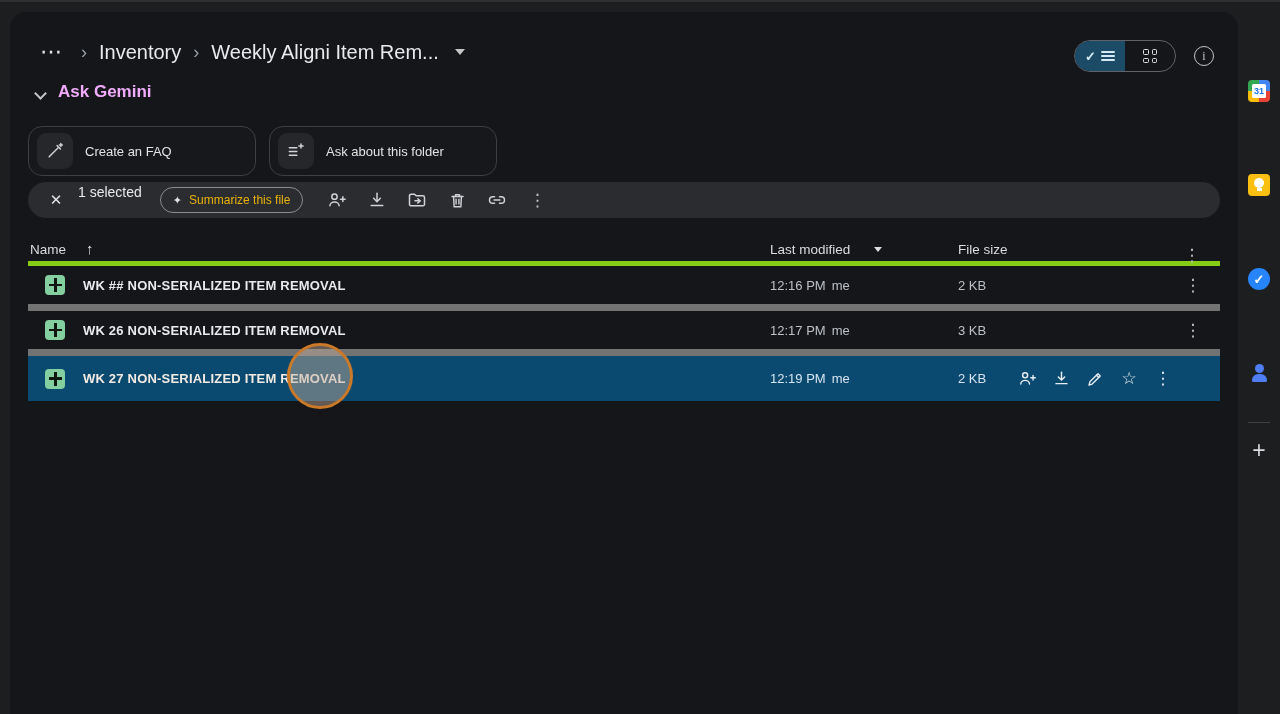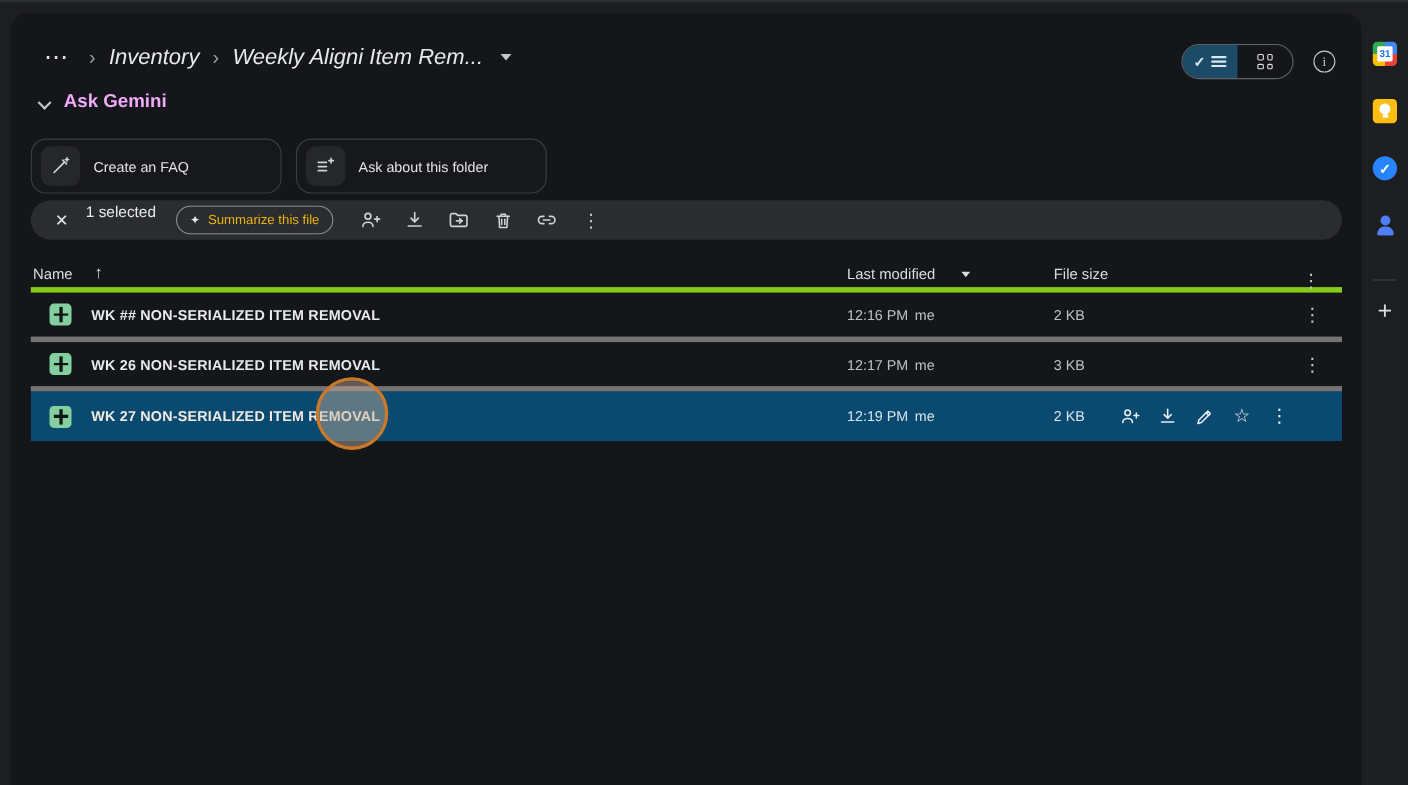--- a/index.html
+++ b/index.html
@@ -15,21 +15,21 @@
   
   .main-panel {
     position:absolute; left:10px; top:12px; width:1228px; height:702px;
     background:#151619; border-radius:16px 16px 0 0;
   }
 
   
   .breadcrumb-row { position:absolute; left:24px; top:18px; height:44px; display:flex; align-items:center; }
   .bc-more { font-size:22px; color:#e3e3e3; letter-spacing:1px; padding:0 6px; cursor:pointer; line-height:20px; }
   .bc-chevron { color:#9aa0a6; font-size:18px; margin:0 12px; }
-  .bc-item { font-size:20px; color:#e8eaed; cursor:pointer;font-style:italic; }
+  .bc-item { font-size:20px; color:#e8eaed; cursor:pointer; }
   .bc-caret { width:0; height:0; border-left:5px solid transparent; border-right:5px solid transparent; border-top:6px solid #c4c7c5; margin-left:16px; cursor:pointer; }
 
   
   .top-controls { position:absolute; right:24px; top:28px; display:flex; align-items:center; gap:18px; }
   .view-toggle { width:102px; height:32px; border:1px solid #5f6368; border-radius:16px; display:flex; overflow:hidden; }
   .seg { flex:1; display:flex; align-items:center; justify-content:center; gap:5px; cursor:pointer; }
   .seg.active { background:#1b4b66; }
   .check-glyph { color:#d7e8f5; font-size:13px; font-weight:bold; }
   .list-glyph { width:14px; height:10px; display:flex; flex-direction:column; justify-content:space-between; }
   .list-glyph span { height:2px; background:#d7e8f5; border-radius:1px; }
@@ -64,21 +64,21 @@
   .table-header { position:absolute; left:18px; top:222px; width:1192px; height:32px; border-bottom:5px solid #84cc16; }
   .th-name { position:absolute; left:2px; top:8px; font-size:13.5px; color:#dadce0; cursor:pointer; }
   .th-sort { position:absolute; left:58px; top:6px; font-size:15px; color:#dadce0; cursor:pointer; }
   .th-modified { position:absolute; left:742px; top:8px; font-size:13.5px; color:#dadce0; cursor:pointer; display:flex; align-items:center; gap:24px; }
   .th-caret { width:0; height:0; border-left:4.5px solid transparent; border-right:4.5px solid transparent; border-top:5.5px solid #dadce0; }
   .th-size { position:absolute; left:930px; top:8px; font-size:13.5px; color:#dadce0; cursor:pointer; }
   .th-more { position:absolute; right:8px; top:7px; }
 
   
   .rows { position:absolute; left:18px; top:254px; width:1192px; }
-  .file-row { position:relative; height:45px; display:flex; align-items:center; border-bottom:5px solid #737373; cursor:pointer; }
+  .file-row { position:relative; height:45px; display:flex; align-items:center; border-bottom:7px solid #737373; cursor:pointer; }
   .file-row.selected { background:#0b4a70; border-bottom:none; }
   .sheets-icon { width:20px; height:20px; background:#84cfa0; border-radius:4px; margin-left:17px; position:relative; flex:none; }
   .sheets-icon::before { content:""; position:absolute; left:9px; top:3px; width:2.5px; height:14px; background:#101711; }
   .sheets-icon::after { content:""; position:absolute; left:4px; top:8.5px; width:12.5px; height:2.5px; background:#101711; }
   .row-name { margin-left:18px; font-size:13px; font-weight:bold; letter-spacing:.2px; color:#e8eaed; }
   .file-row.selected .row-name { color:#f2ebe3; }
   .row-modified { position:absolute; left:742px; font-size:13px; color:#bdc1c6; }
   .row-modified .owner { margin-left:6px; }
   .row-size { position:absolute; left:930px; font-size:13px; color:#bdc1c6; }
   .file-row.selected .row-modified, .file-row.selected .row-size { color:#d6e4f0; }
@@ -87,21 +87,21 @@
   .ra-icon { width:34px; height:30px; display:flex; align-items:center; justify-content:center; cursor:pointer; }
   .star-glyph { font-size:17px; color:#e8eaed; line-height:1; }
   .file-row.selected svg.ic { stroke:#e8eef4; }
   .file-row.selected .vdots { color:#e8eef4; }
 
   
   .click-indicator { position:absolute; left:287px; top:343px; width:66px; height:66px; border-radius:50%; border:3px solid #c97928; background:rgba(198,172,155,0.45); z-index:50; pointer-events:none; }
 
   
   .app-rail { position:absolute; right:0; top:12px; width:42px; height:702px; display:flex; flex-direction:column; align-items:center; padding-top:26px; }
-  .rail-icon { width:22px; height:22px; margin-bottom:30px; cursor:pointer; position:relative; }
+  .rail-icon { width:22px; height:22px; margin-bottom:30px; cursor:pointer; position:relative;margin-top:42px; }
   .cal-icon { background:conic-gradient(#4285f4 0 90deg, #ea4335 90deg 180deg, #fbbc04 180deg 270deg, #34a853 270deg 360deg); border-radius:4px; display:flex; align-items:center; justify-content:center; }
   .cal-inner { width:14px; height:14px; background:#fff; border-radius:1.5px; display:flex; align-items:center; justify-content:center; font-size:9px; font-weight:bold; color:#1a73e8; }
   .keep-icon { background:#fbbf12; border-radius:4px; }
   .keep-icon::before { content:""; position:absolute; left:6px; top:4px; width:10px; height:10px; border-radius:50%; background:#fff; }
   .keep-icon::after { content:""; position:absolute; left:8.5px; top:14px; width:5px; height:3px; background:#fff; }
   .tasks-icon { background:#2684fc; border-radius:50%; display:flex; align-items:center; justify-content:center; color:#fff; font-size:13px; font-weight:bold; }
   .contacts-icon::before { content:""; position:absolute; left:7px; top:2px; width:9px; height:9px; border-radius:50%; background:#4e7ef2; }
   .contacts-icon::after { content:""; position:absolute; left:4px; top:12px; width:15px; height:8px; border-radius:8px 8px 2px 2px; background:#4e7ef2; }
   .rail-divider { width:22px; height:1px; background:#3f4245; margin:8px 0 16px; }
   .rail-plus { font-size:23px; color:#dadce0; cursor:pointer; line-height:1; }

